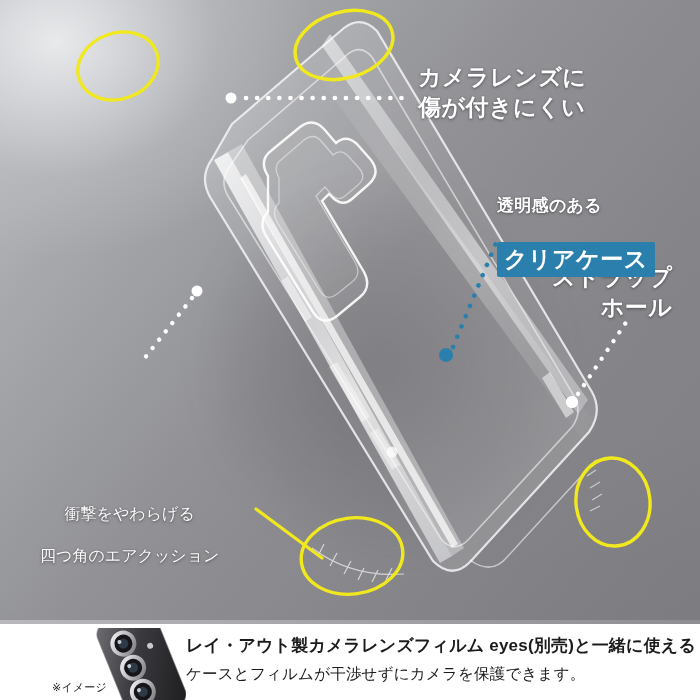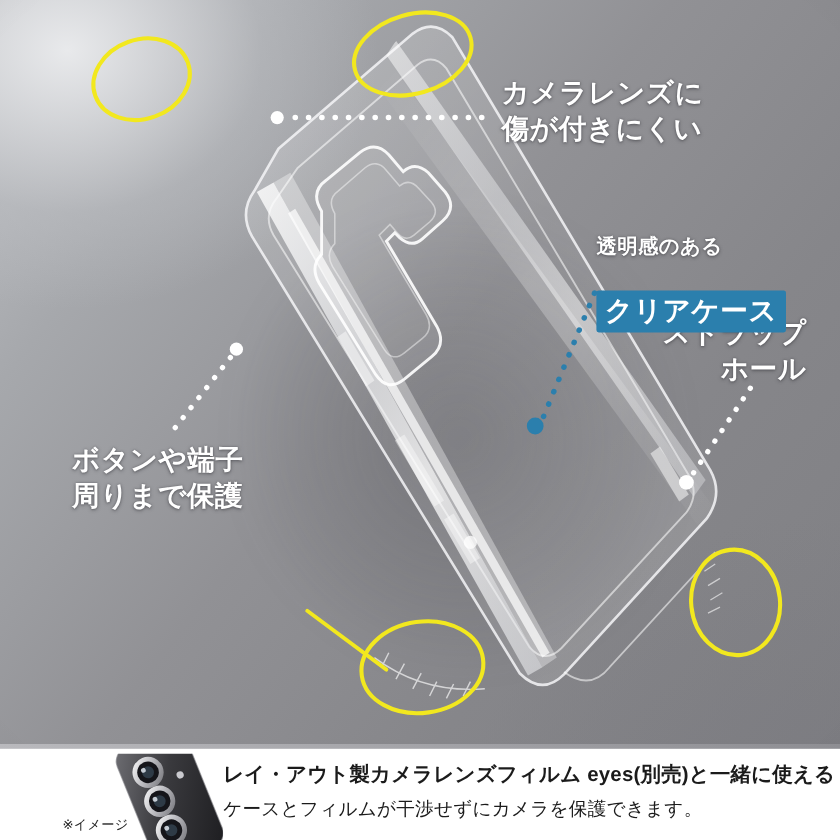--- a/index.html
+++ b/index.html
@@ -162,23 +162,25 @@
 傷が付きにくい</div>
 
     <div class="lbl big" id="lbl-strap">ストラップ
 ホール</div>
 
     <div class="lbl" id="lbl-clear">
       <span class="sub">透明感のある</span>
       <span class="badge">クリアケース</span>
     </div>
 
-    <div class="lbl big" id="lbl-button">ボタンや端子
-周りまで保護</div>
-
+
+    <div class="lbl" id="lbl-cushion">
+      <span class="small" style="display:block;text-align:center;">衝撃をやわらげる</span>
+      <span class="mid" style="display:block;">四つ角のエアクッション</span>
+    </div>
   </div>
 
   <div id="banner">
     <div class="topline"></div>
 
     <div id="thumb">
       <svg width="98" height="72" viewBox="0 0 98 72">
         <defs>
           <linearGradient id="gPh" x1="0" y1="0" x2="1" y2="1">
             <stop offset="0%" stop-color="#6f6f74"></stop>

